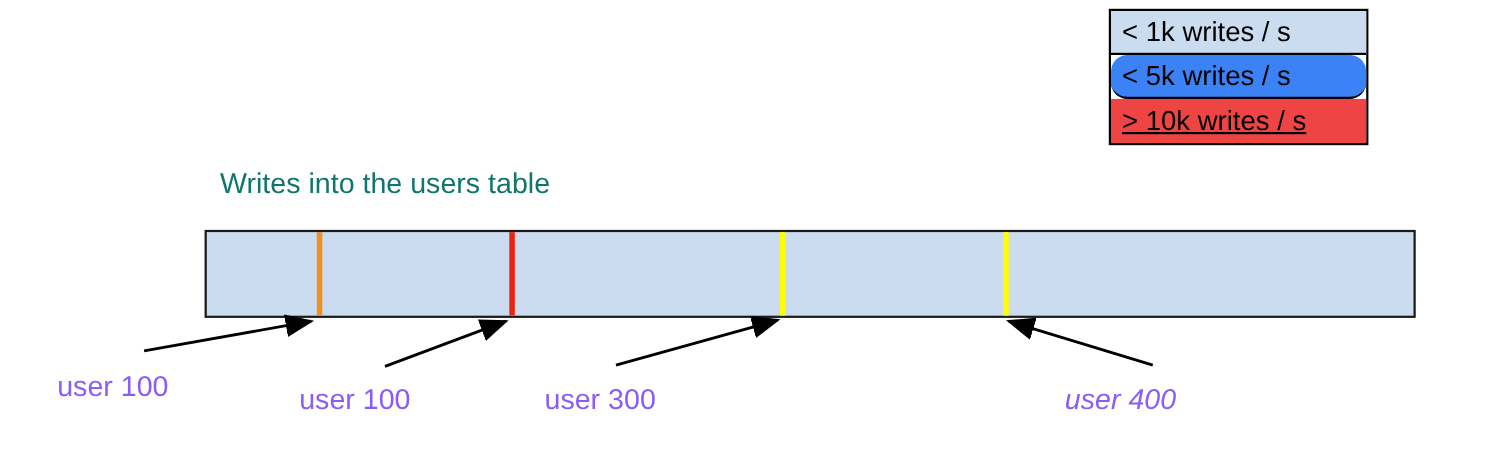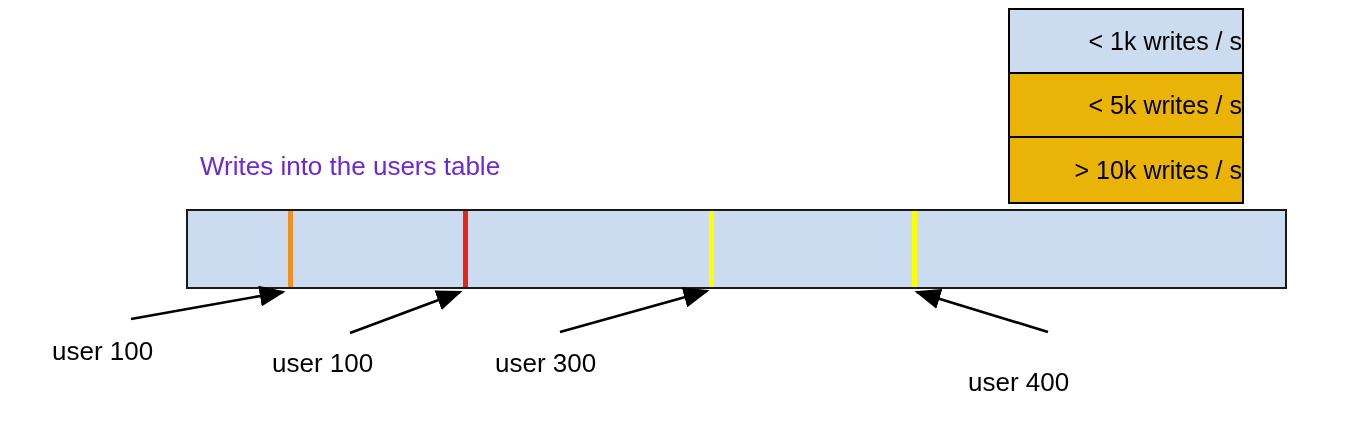--- a/index.html
+++ b/index.html
@@ -22,45 +22,44 @@
   
   .legend {
     position: absolute;
     left: 1008px;
     top: 8px;
     width: 236px;
     border: 2px solid #000000;
     box-sizing: border-box;
   }
   .legend-row {
-    height: 64px;
+    height: 40px;
     box-sizing: border-box;
     border-bottom: 2px solid #000000;
     display: flex;
     align-items: center;
-    padding-left: 26px;
-    justify-content: flex-end;
+    padding-left: 10px;
   }
   .legend-row:last-child {
     border-bottom: none;
   }
   .legend-label {
     font-size: 25px;
     color: #000000;
     line-height: 1;
     white-space: nowrap;
   }
 
   
   .chart-title {
     position: absolute;
     left: 200px;
     top: 152px;
     font-size: 26px;
-    color: #6d28d9;
+    color: #0f766e;
     white-space: nowrap;
     line-height: 1.1;
   }
 
   
   .bar {
     position: absolute;
     left: 186px;
     top: 209px;
     width: 1101px;
@@ -83,38 +82,38 @@
     top: 0;
     width: 1350px;
     height: 422px;
     pointer-events: none;
   }
 
   
   .pointer-label {
     position: absolute;
     font-size: 26px;
-    color: #000000;
+    color: #8b5cf6;
     white-space: nowrap;
     line-height: 1.1;
   }
 </style>
 </head>
 <body>
 
 <div id="canvas">
 
   <div class="legend">
     <div class="legend-row" style="background:#ccdcf0;">
       <span class="legend-label">&lt; 1k writes / s</span>
     </div>
-    <div class="legend-row" style="background:#eab308;">
+    <div class="legend-row" style="background:#3b82f6;border-radius:15px;">
       <span class="legend-label">&lt; 5k writes / s</span>
     </div>
-    <div class="legend-row" style="background:#eab308;">
+    <div class="legend-row" style="background:#ef4444;text-decoration:underline;">
       <span class="legend-label">&gt; 10k writes / s</span>
     </div>
   </div>
 
   <div class="chart-title">Writes into the users table</div>
 
   <div class="bar" style="background:#ccdcf0;">
     <div class="stripe" style="left:100px; background:#ef9022;"></div>
     <div class="stripe" style="left:275px; background:#ee2211;"></div>
     <div class="stripe" style="left:521px; background:#ffff00;"></div>
@@ -129,15 +128,15 @@
     </defs>
     <line x1="131" y1="319" x2="283" y2="292" stroke="#000000" stroke-width="2.6" marker-end="url(#ah)"></line>
     <line x1="350" y1="333" x2="460" y2="292" stroke="#000000" stroke-width="2.6" marker-end="url(#ah)"></line>
     <line x1="560" y1="332" x2="707" y2="291" stroke="#000000" stroke-width="2.6" marker-end="url(#ah)"></line>
     <line x1="1048" y1="332" x2="917" y2="292" stroke="#000000" stroke-width="2.6" marker-end="url(#ah)"></line>
   </svg>
 
   <div class="pointer-label" style="left:52px;  top:337px;">user 100</div>
   <div class="pointer-label" style="left:272px; top:349px;">user 100</div>
   <div class="pointer-label" style="left:495px; top:349px;text-align:right;">user 300</div>
-  <div class="pointer-label" style="left:968px; top:368px;">user 400</div>
+  <div class="pointer-label" style="left:968px; top:349px;font-style:italic;">user 400</div>
 
 </div>
 
 </body></html>

